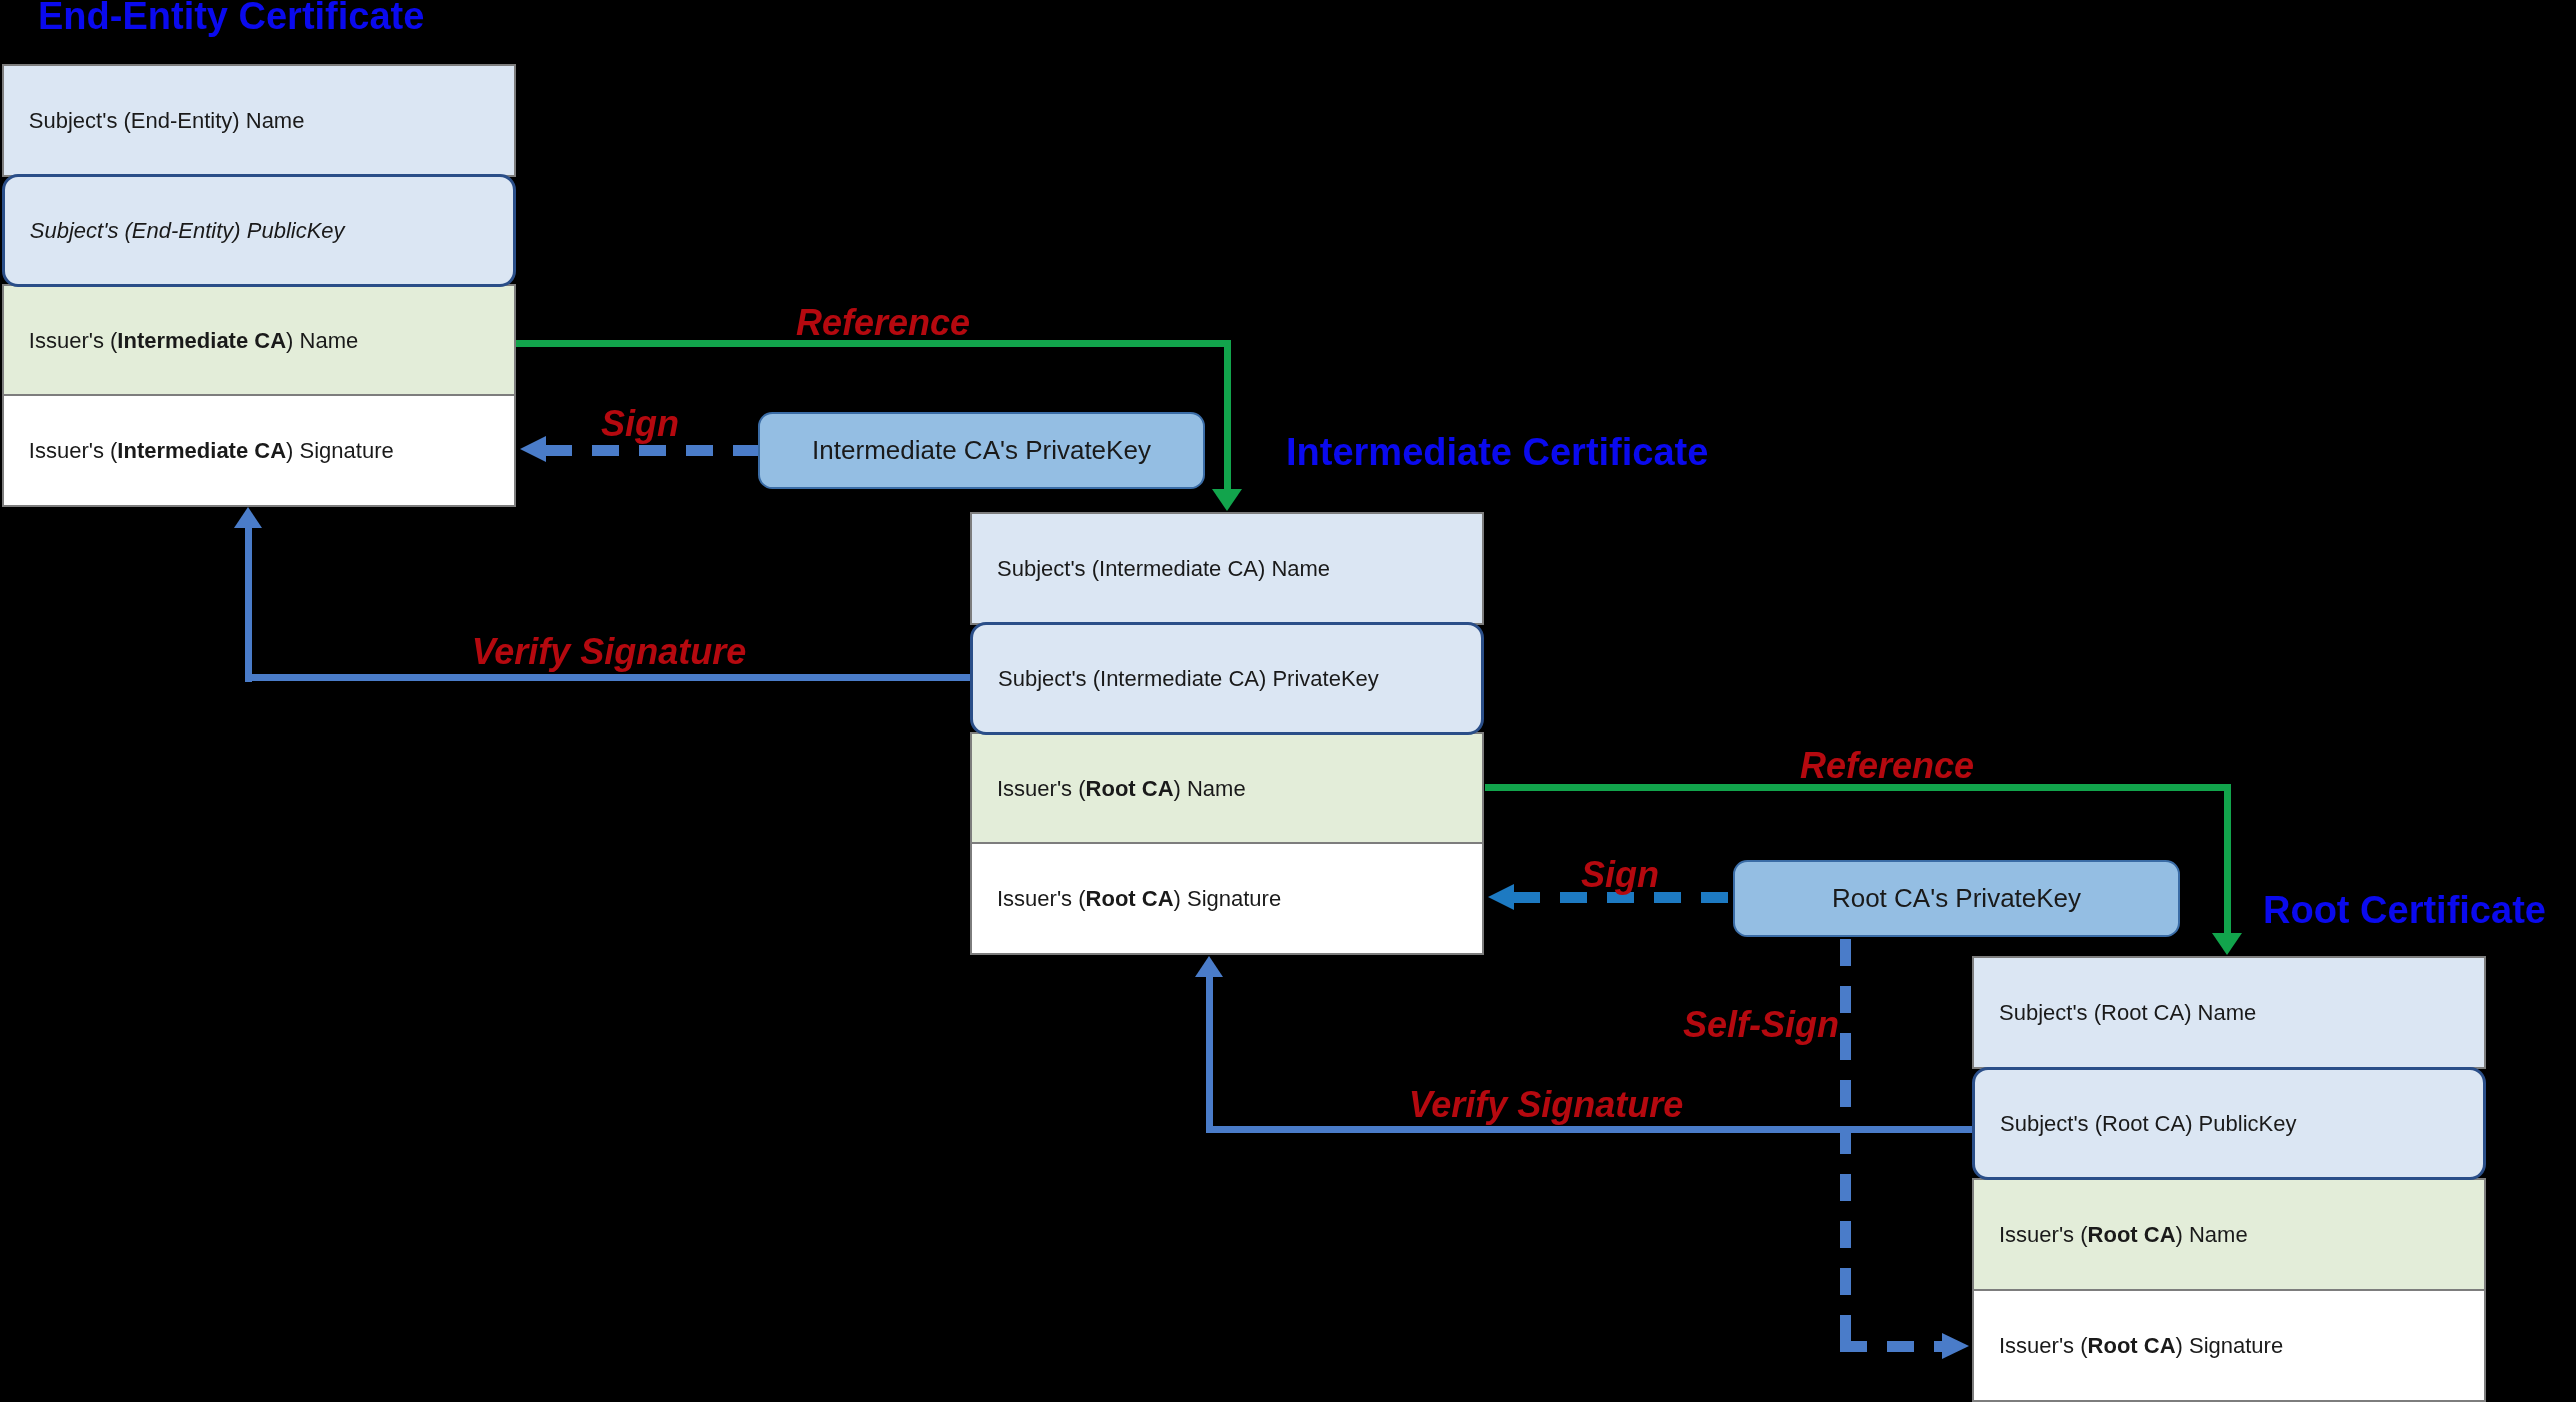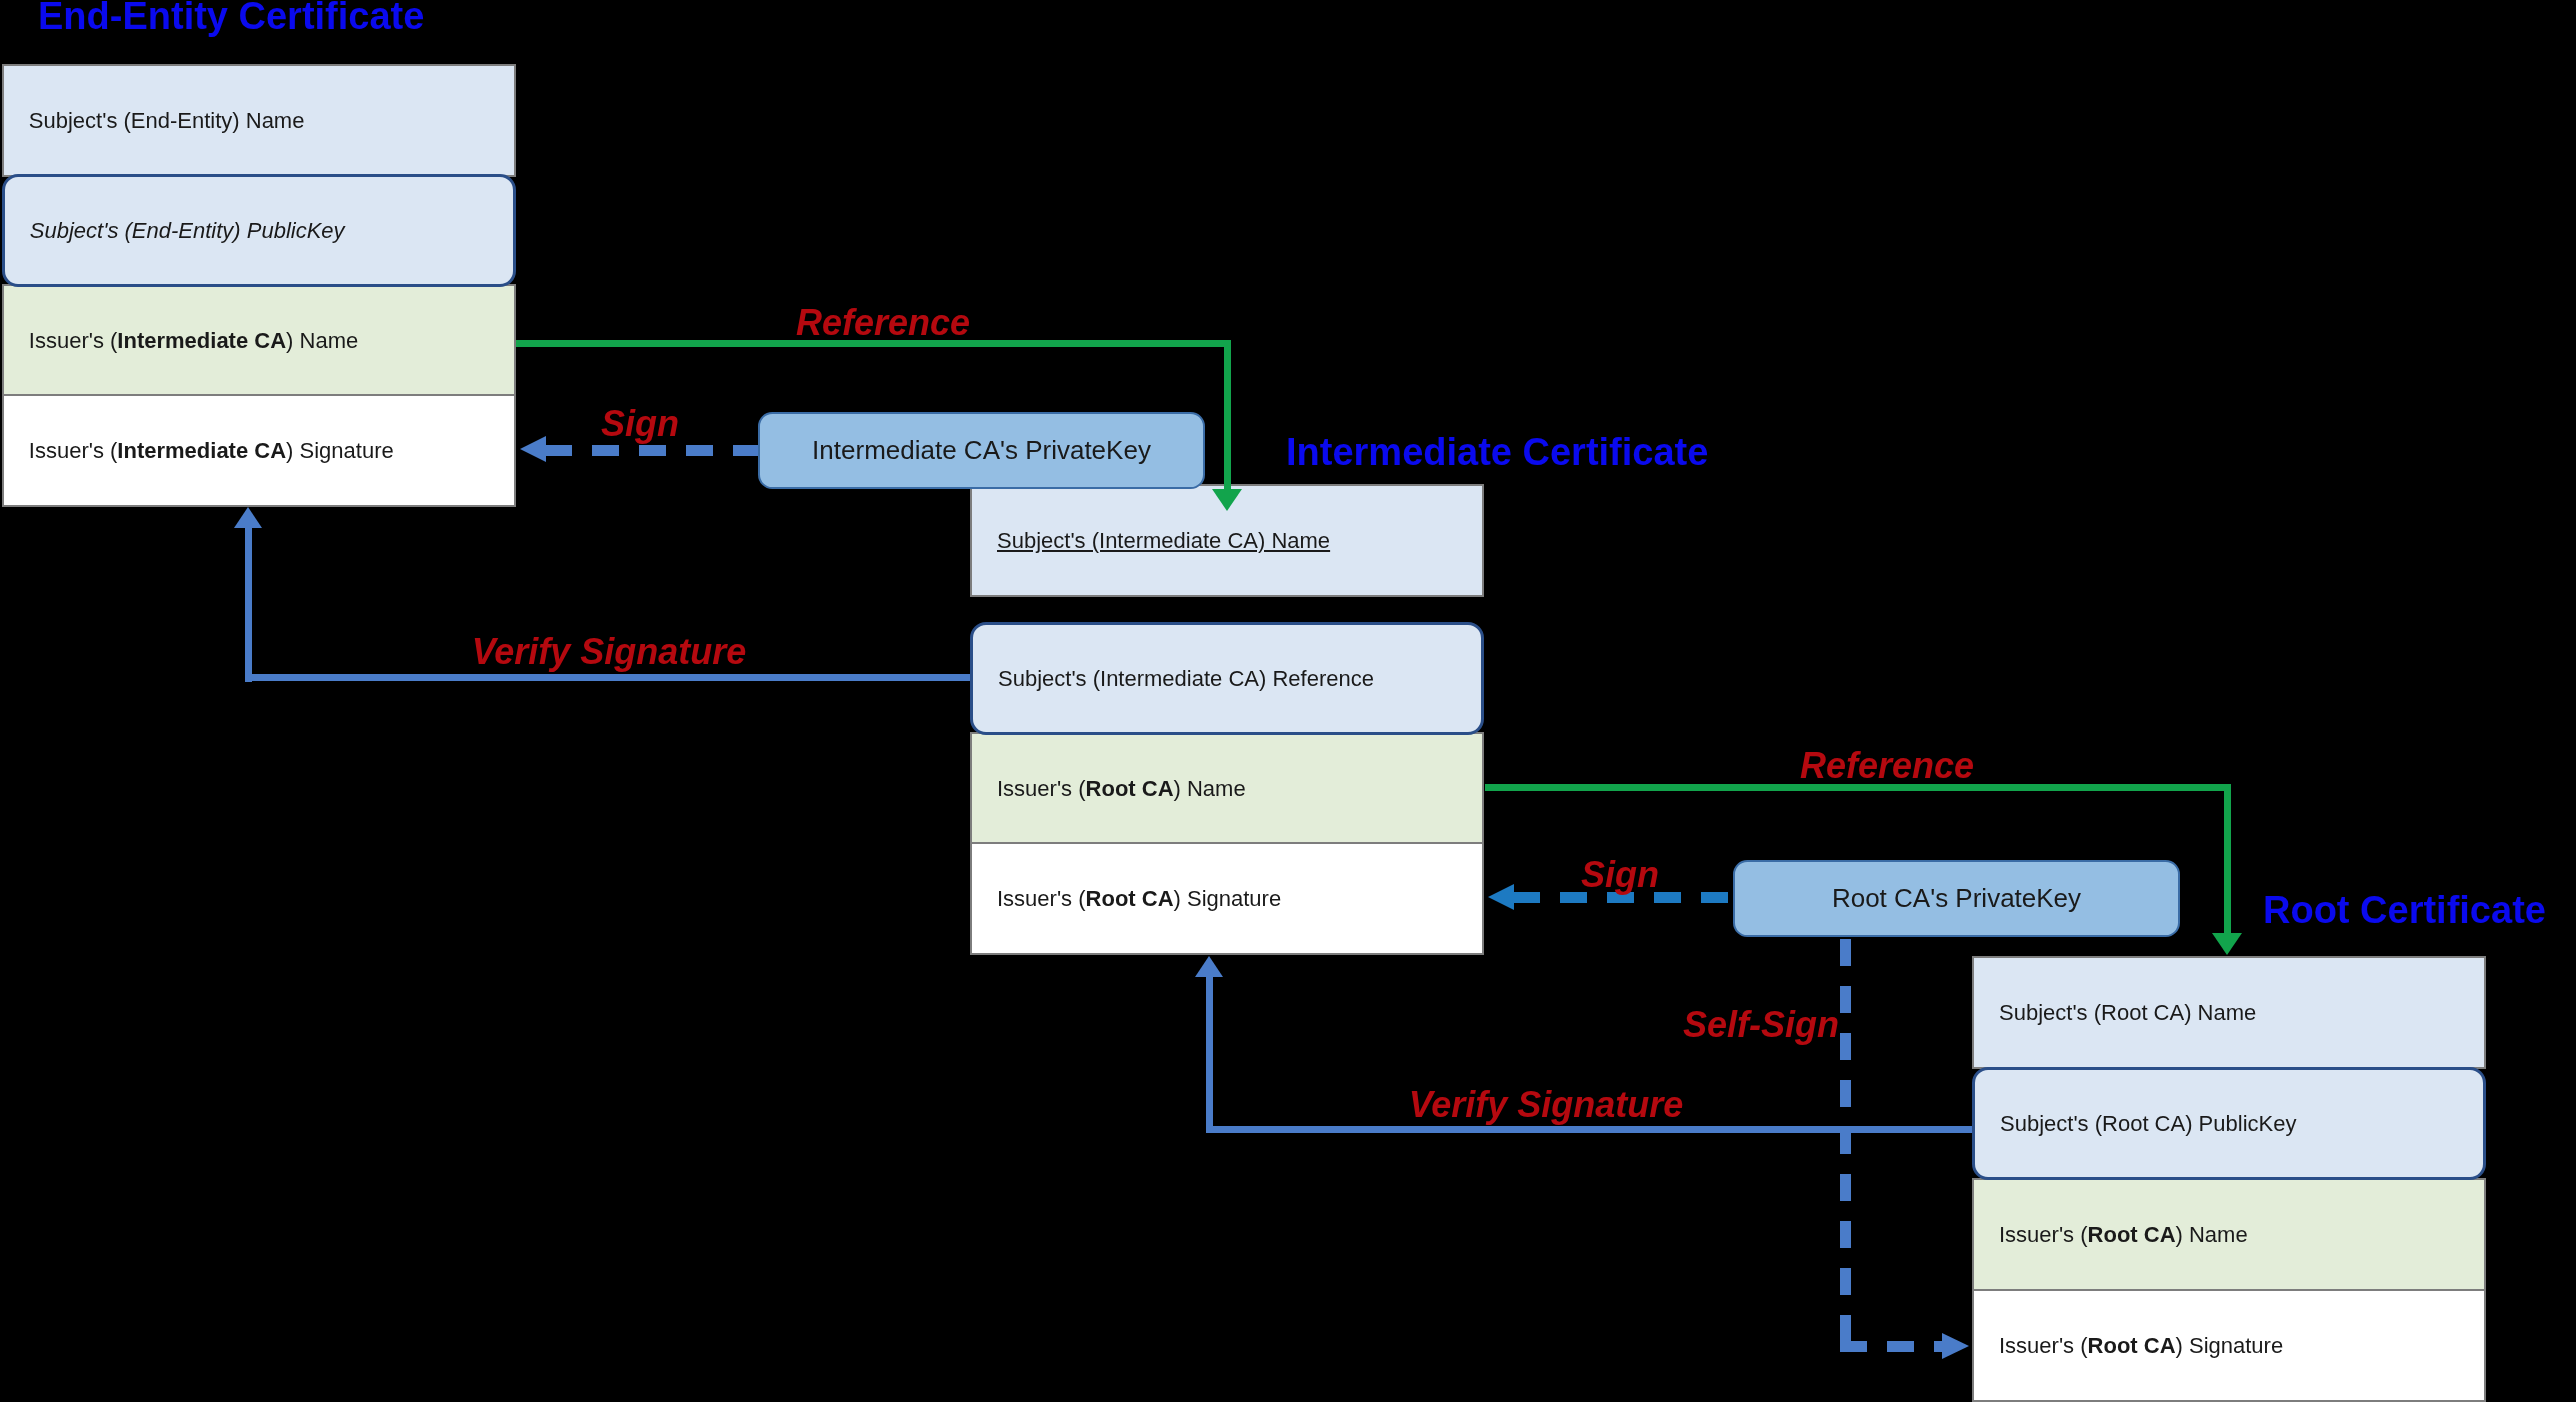--- a/index.html
+++ b/index.html
@@ -55,27 +55,27 @@
     <span>Issuer's (</span>
       <b>Intermediate CA</b>
       <span>) Name</span>
   </div>
   <div class="row white" style="left:1.8px;top:394px;width:514px;height:113px;">
     <span>Issuer's (</span>
       <b>Intermediate CA</b>
       <span>) Signature</span>
   </div>
 
-  <div class="row blue" style="left:970px;top:484px;width:514px;height:113px;text-decoration:underline;">
+  <div class="row blue" style="left:970px;top:512px;width:514px;height:113px;">
     <span>Subject's (Intermediate CA) Name</span>
       <b></b>
       <span></span>
   </div>
   <div class="row pubkey" style="left:970px;top:622px;width:514px;height:113px;">
-    <span>Subject's (Intermediate CA) Reference</span>
+    <span>Subject's (Intermediate CA) PrivateKey</span>
       <b></b>
       <span></span>
   </div>
   <div class="row green" style="left:970px;top:732px;width:514px;height:113px;">
     <span>Issuer's (</span>
       <b>Root CA</b>
       <span>) Name</span>
   </div>
   <div class="row white" style="left:970px;top:842px;width:514px;height:113px;">
     <span>Issuer's (</span>

